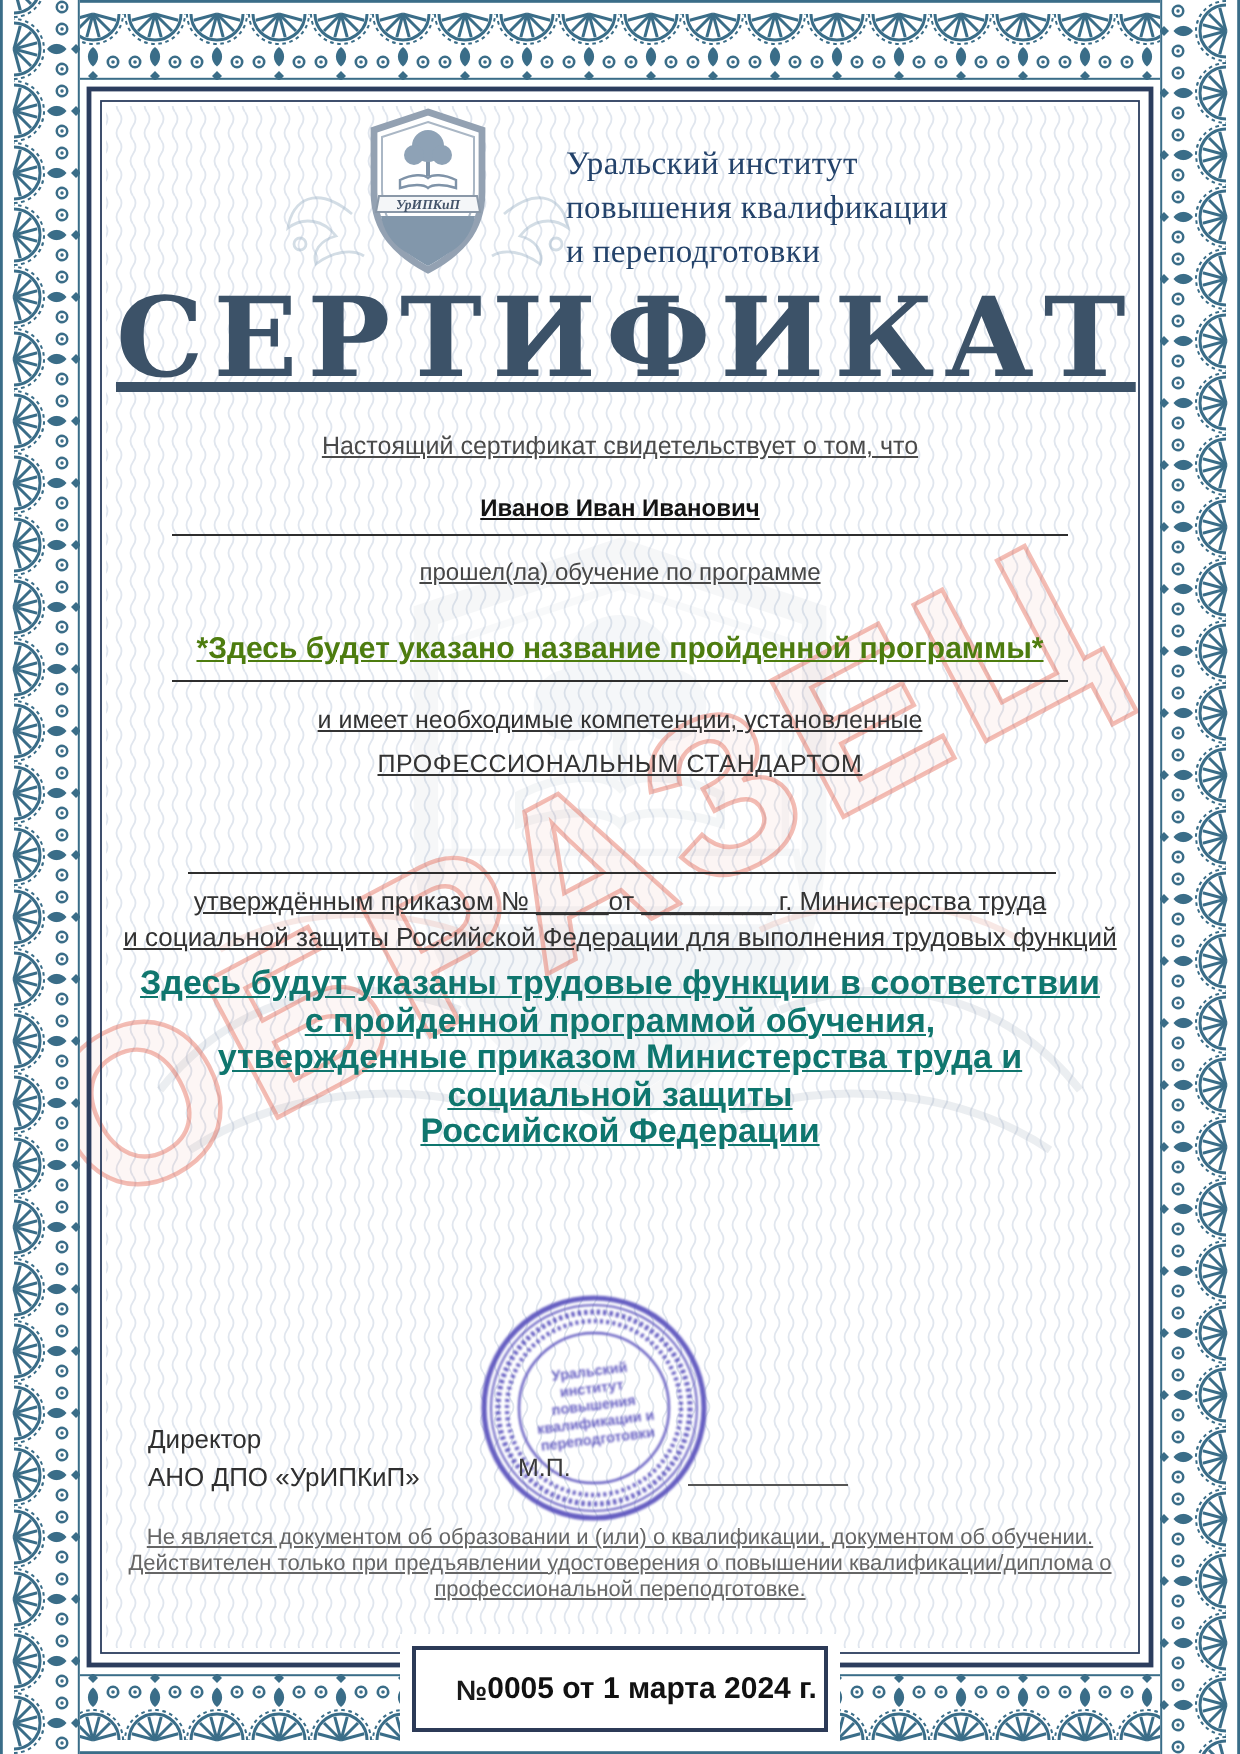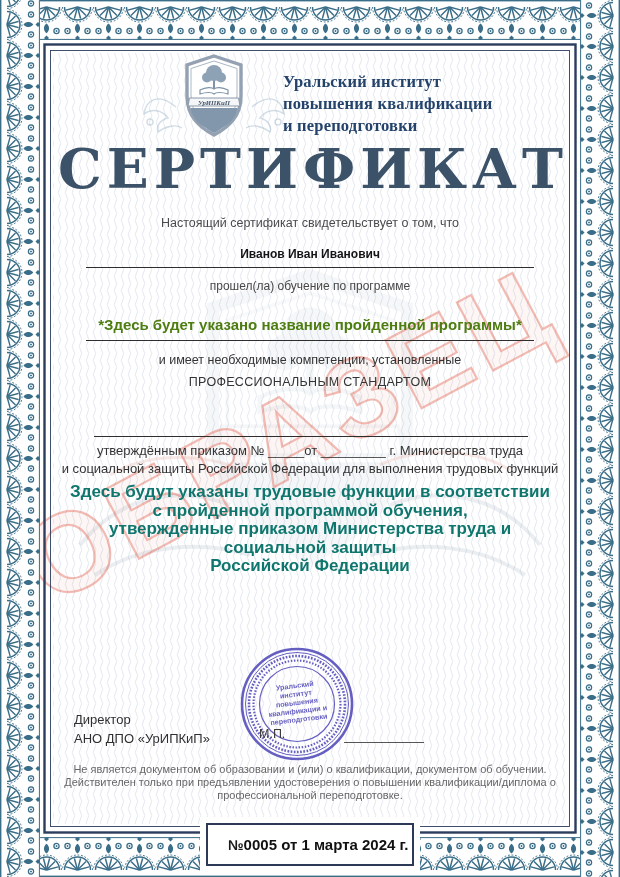--- a/index.html
+++ b/index.html
@@ -2,26 +2,26 @@
 <html><head>
 <meta charset="utf-8">
 <style>
   html,body { margin:0; padding:0; background:#ffffff; }
   .certificate {
     position:relative; width:620px; height:877px; background:#ffffff;
     font-family:"Liberation Sans", sans-serif; overflow:hidden;
   }
   .layer { position:absolute; left:0; top:0; }
   .abs { position:absolute; }
-  .center { position:absolute; left:58px; right:58px; text-align:center; }
+  .center { position:absolute; left:58px; right:58px; text-align:center;text-decoration:underline; }
 
   .institute-name {
     position:absolute; left:283px; top:71px; text-align:left;
     font-family:"Liberation Serif", serif; font-size:16.5px; line-height:1.32;
-    color:#24436b; letter-spacing:0.2px;font-weight:bold;
+    color:#24436b; letter-spacing:0.2px;
   }
   .institute-name span { display:block; }
 
   .cert-title {
     top:136px; font-family:"DejaVu Serif", serif; font-weight:bold;
     font-size:55px; letter-spacing:5px; color:#3c5268; white-space:nowrap;
   }
   .intro      { top:216px; font-size:12.5px; color:#4a4a4a; }
   .name       { top:247px; font-size:12px; font-weight:bold; color:#141414; }
   .training   { top:279px; font-size:12px; color:#474747; }

